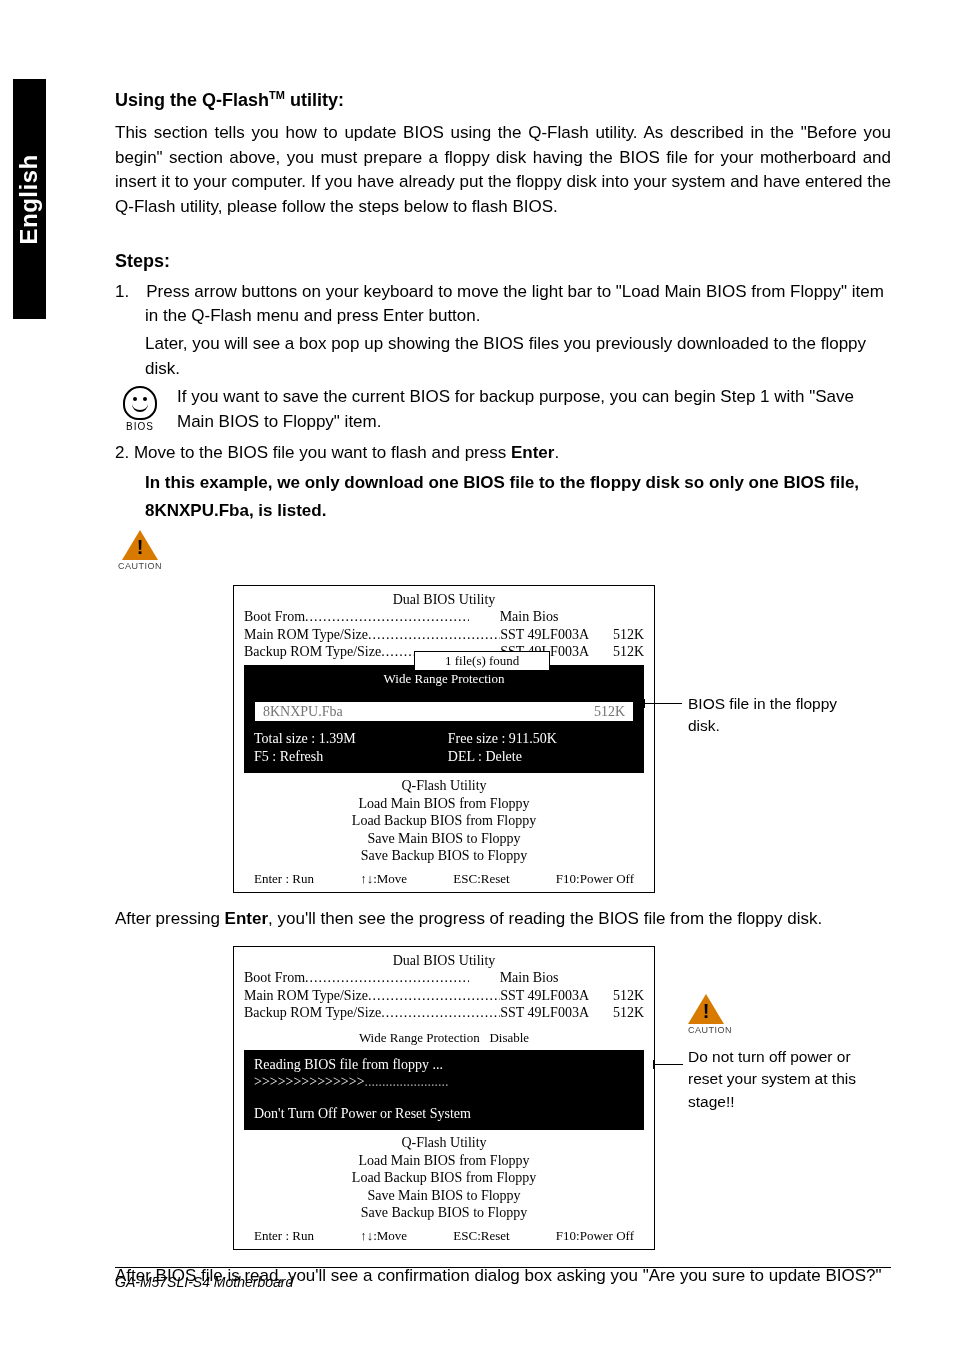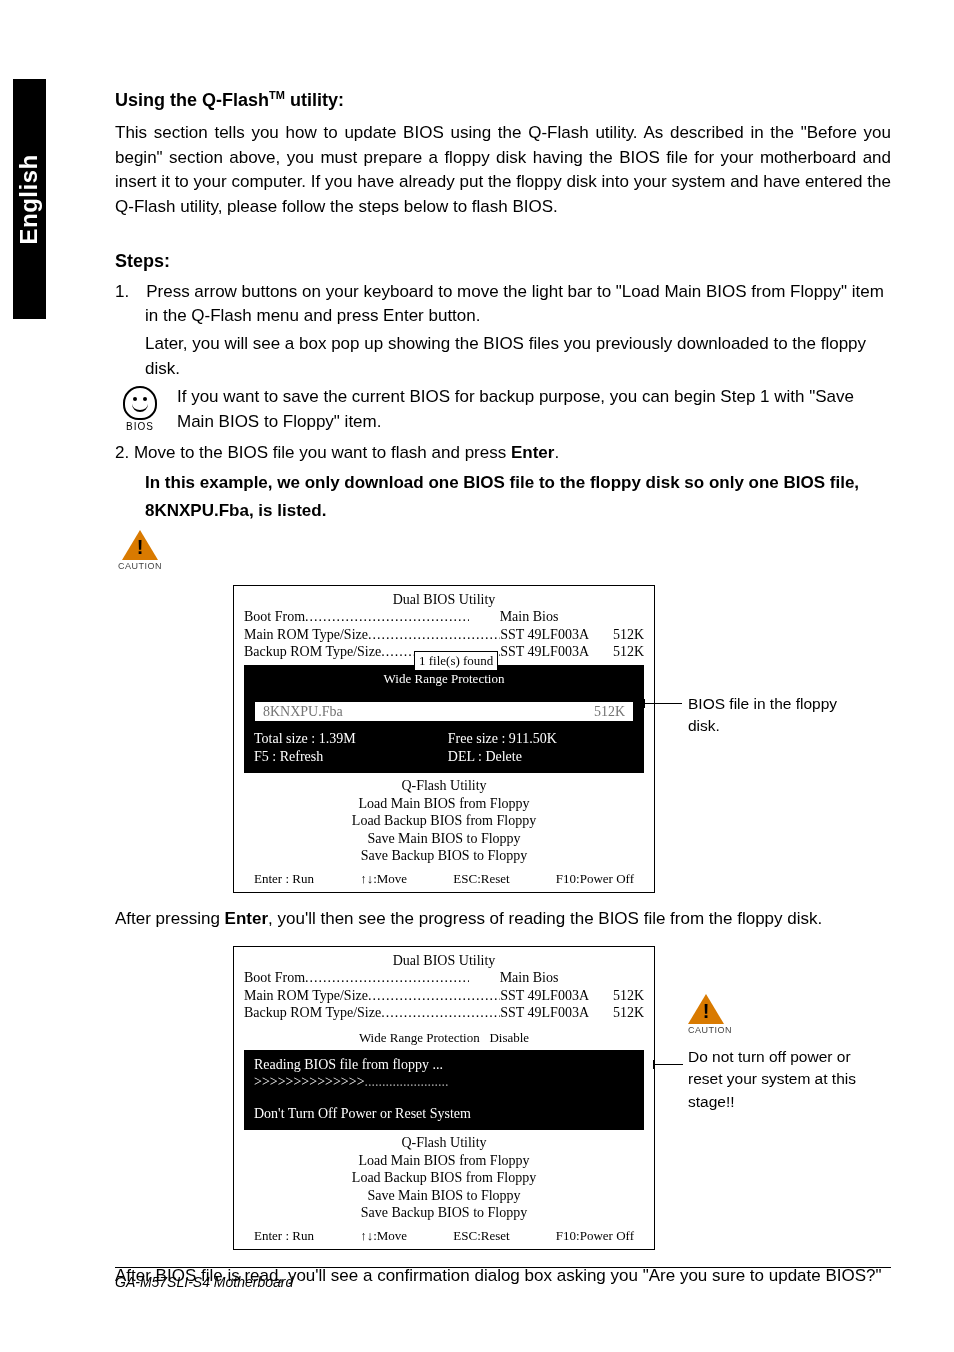--- a/index.html
+++ b/index.html
@@ -98,21 +98,21 @@
   .bios-dark {
     background: #000; color: #fff;
     margin: 4px 0; padding: 6px 10px 8px 10px;
     position: relative;
   }
   .bios-popup {
     position: absolute;
     left: 170px; top: -14px;
     background: #fff; color:#000;
     border: 1px solid #000;
-    padding: 1px 4px;
+    padding: 1px 30px;
     font-size: 13px;
     z-index: 3;
   }
   .bios-file-row {
     background:#fff; color:#737373; border:1px solid #000;
     padding: 1px 8px; margin: 14px 0 8px 0;
     display:flex; justify-content:space-between;
     position: relative; z-index:2;
   }
   .bios-2col { display:flex; justify-content:space-between; }

